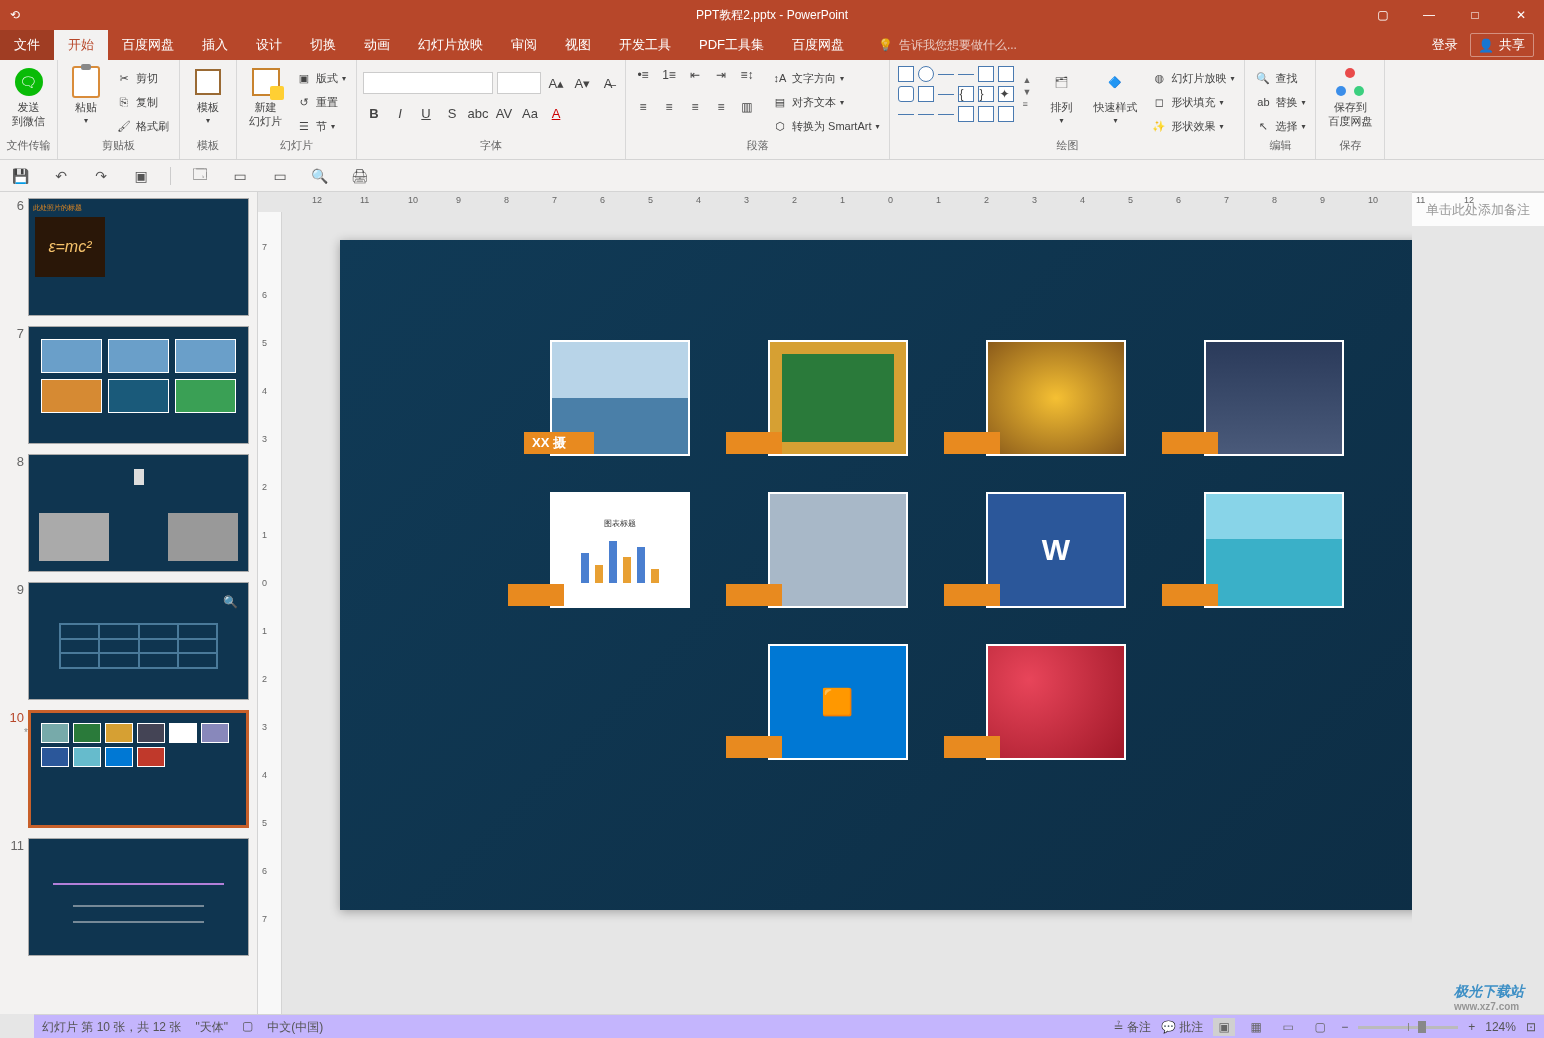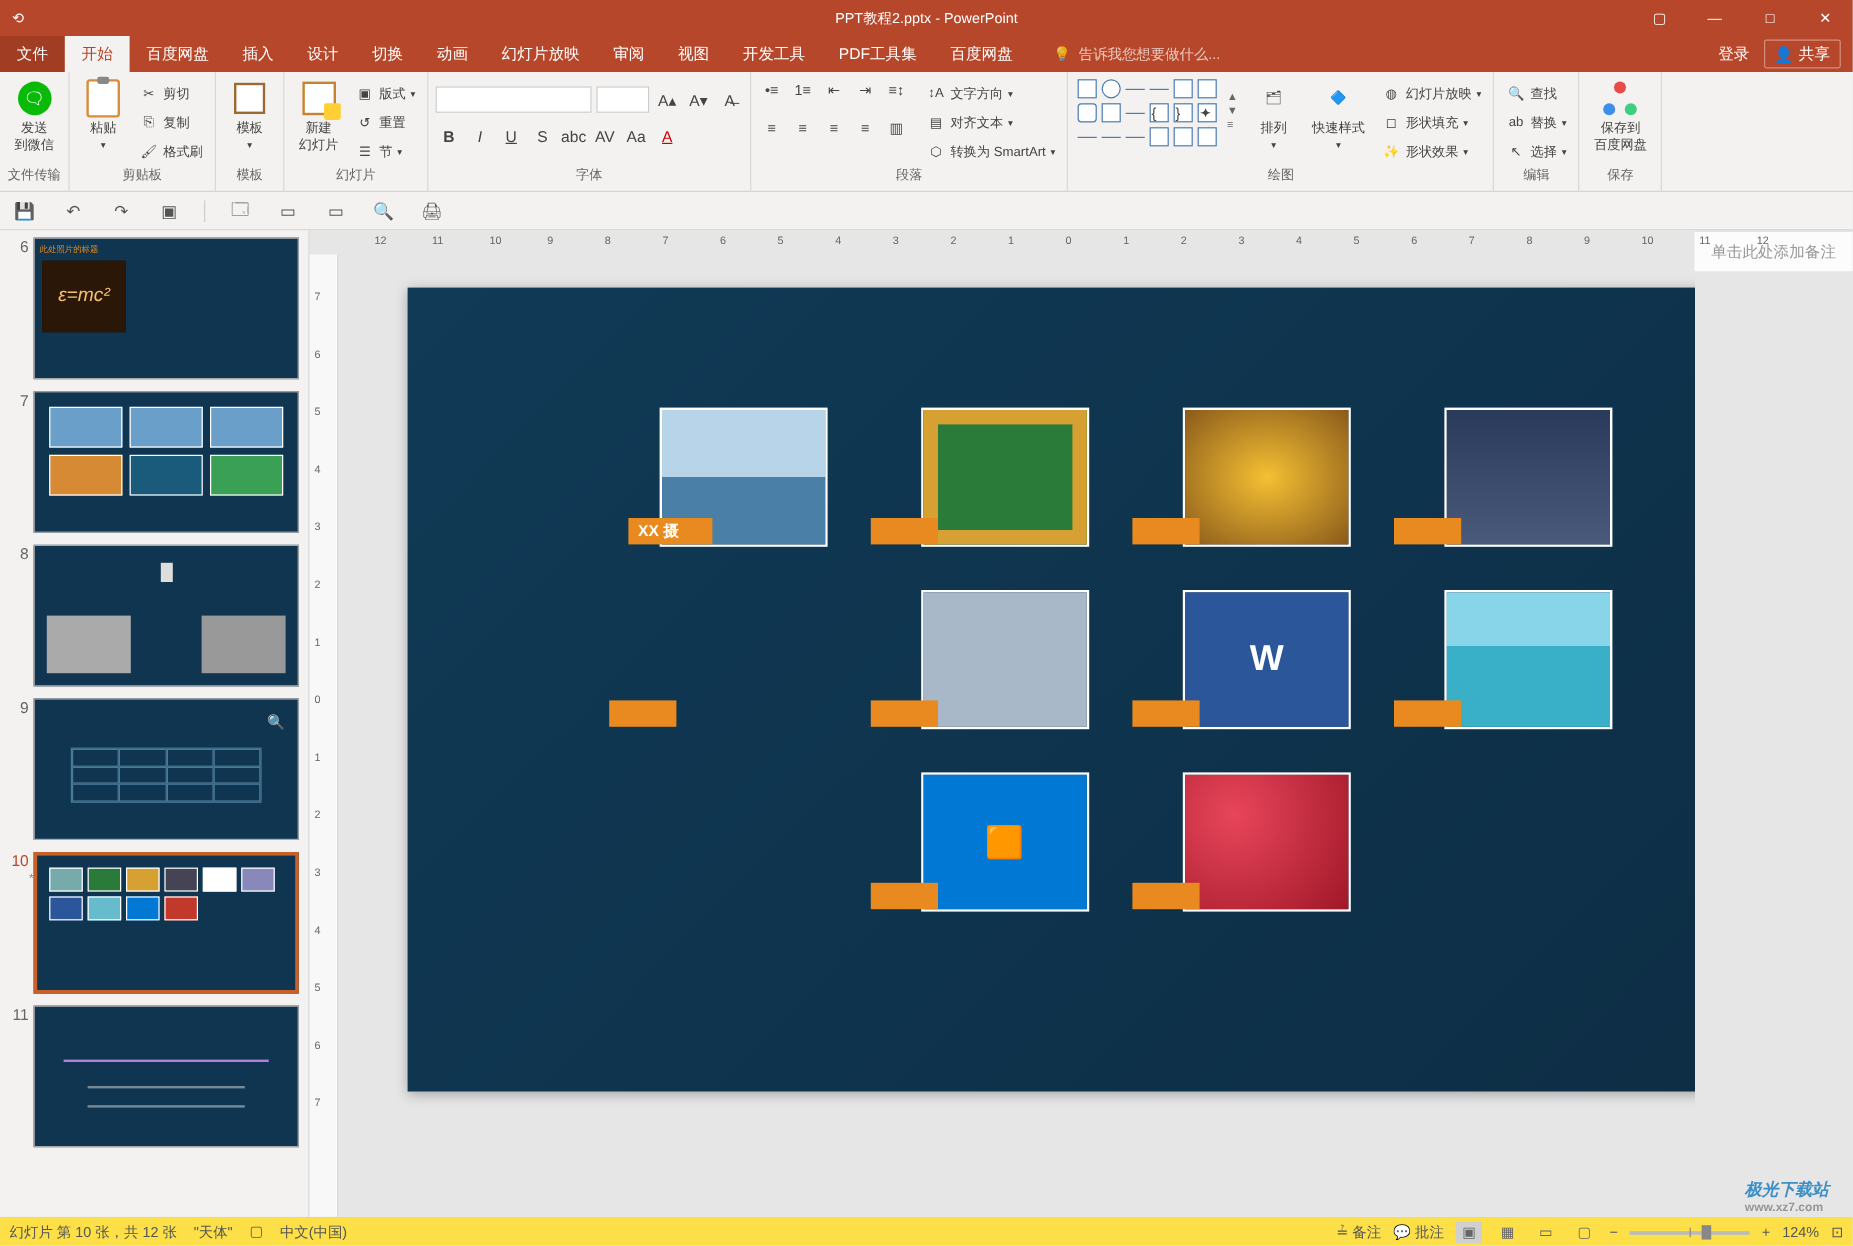--- a/index.html
+++ b/index.html
@@ -73,21 +73,21 @@
 .ruler-v { width: 24px; background: #f8f8f8; border-right: 1px solid #d4d4d4; position: absolute; left: 0; top: 20px; bottom: 0; font-size: 9px; color: #666; }
 .ruler-v .tick { position: absolute; left: 4px; }
 .canvas-wrap { flex: 1; position: relative; overflow: auto; }
 .slide-canvas { position: absolute; left: 58px; top: 48px; width: 1192px; height: 670px; background: linear-gradient(135deg, #103a56 0%, #0d2d44 100%); box-shadow: 0 2px 10px rgba(0,0,0,0.3); }
 .img-card { position: absolute; border: 2px solid #fff; }
 .img-card .img-ph { width: 100%; height: 100%; background: #6a9fc9; display: flex; align-items: center; justify-content: center; font-size: 10px; color: #fff; }
 .caption-box { position: absolute; background: #e88a1f; height: 22px; min-width: 56px; color: #fff; font-size: 13px; font-weight: bold; display: flex; align-items: center; padding: 0 8px; }
 .notes-area { height: 34px; border-top: 1px solid #d4d4d4; background: #fcfcfc; padding: 8px 14px; font-size: 13px; color: #999; }
 
 
-.status-bar { height: 24px; background: #fde047; border-top: 1px solid #d4d4d4; display: flex; align-items: center; font-size: 12px; color: #555; padding: 12px 8px; }
+.status-bar { height: 24px; background: #c4b5fd; border-top: 1px solid #d4d4d4; display: flex; align-items: center; font-size: 12px; color: #555; padding: 12px 8px; margin-left: 34px; }
 .status-bar .sb-left { display: flex; gap: 14px; }
 .status-bar .sb-right { margin-left: auto; display: flex; align-items: center; gap: 10px; }
 .view-btn { width: 22px; height: 18px; display: flex; align-items: center; justify-content: center; cursor: pointer; color: #666; }
 .view-btn.active { background: #d0d0d0; }
 .zoom-slider { width: 100px; height: 3px; background: #bbb; position: relative; }
 .zoom-slider .thumb { width: 8px; height: 12px; background: #888; position: absolute; top: -5px; left: 60%; }
 .zoom-slider .mid { width: 1px; height: 8px; background: #888; position: absolute; left: 50%; top: -3px; }
 
 .watermark { position: absolute; right: 20px; bottom: 26px; font-size: 14px; color: #2080c0; font-weight: bold; opacity: 0.85; pointer-events: none; font-style: italic; }
 .watermark .sub { font-size: 10px; color: #888; font-style: normal; }
@@ -559,20 +559,33 @@
         <div class="caption-box" style="left:386px;top:192px"></div>
         <div class="img-card" style="left:646px;top:100px;width:140px;height:116px">
             <div class="img-ph" style="background:radial-gradient(#f5c033,#8a5a1a)"></div>
           </div>
         <div class="caption-box" style="left:604px;top:192px"></div>
         <div class="img-card" style="left:864px;top:100px;width:140px;height:116px">
             <div class="img-ph" style="background:linear-gradient(#2a3a5a,#4a5a7a)"></div>
           </div>
         <div class="caption-box" style="left:822px;top:192px"></div>
 
+        <div class="img-card" style="left:210px;top:252px;width:140px;height:116px">
+            <div class="img-ph" style="background:#fff;color:#333;font-size:8px;flex-direction:column;gap:4px">
+              <div>图表标题</div>
+              <div style="display:flex;gap:6px;align-items:flex-end;height:50px">
+                <div style="width:8px;height:30px;background:#4a7fd0"></div>
+                <div style="width:8px;height:18px;background:#e8a033"></div>
+                <div style="width:8px;height:42px;background:#4a7fd0"></div>
+                <div style="width:8px;height:26px;background:#e8a033"></div>
+                <div style="width:8px;height:36px;background:#4a7fd0"></div>
+                <div style="width:8px;height:14px;background:#e8a033"></div>
+              </div>
+            </div>
+          </div>
         <div class="caption-box" style="left:168px;top:344px"></div>
         <div class="img-card" style="left:428px;top:252px;width:140px;height:116px">
             <div class="img-ph" style="background:#a8b8c8"></div>
           </div>
         <div class="caption-box" style="left:386px;top:344px"></div>
         <div class="img-card" style="left:646px;top:252px;width:140px;height:116px">
             <div class="img-ph" style="background:#2b579a;color:#fff;font-size:30px;font-weight:bold">W</div>
           </div>
         <div class="caption-box" style="left:604px;top:344px"></div>
         <div class="img-card" style="left:864px;top:252px;width:140px;height:116px">

